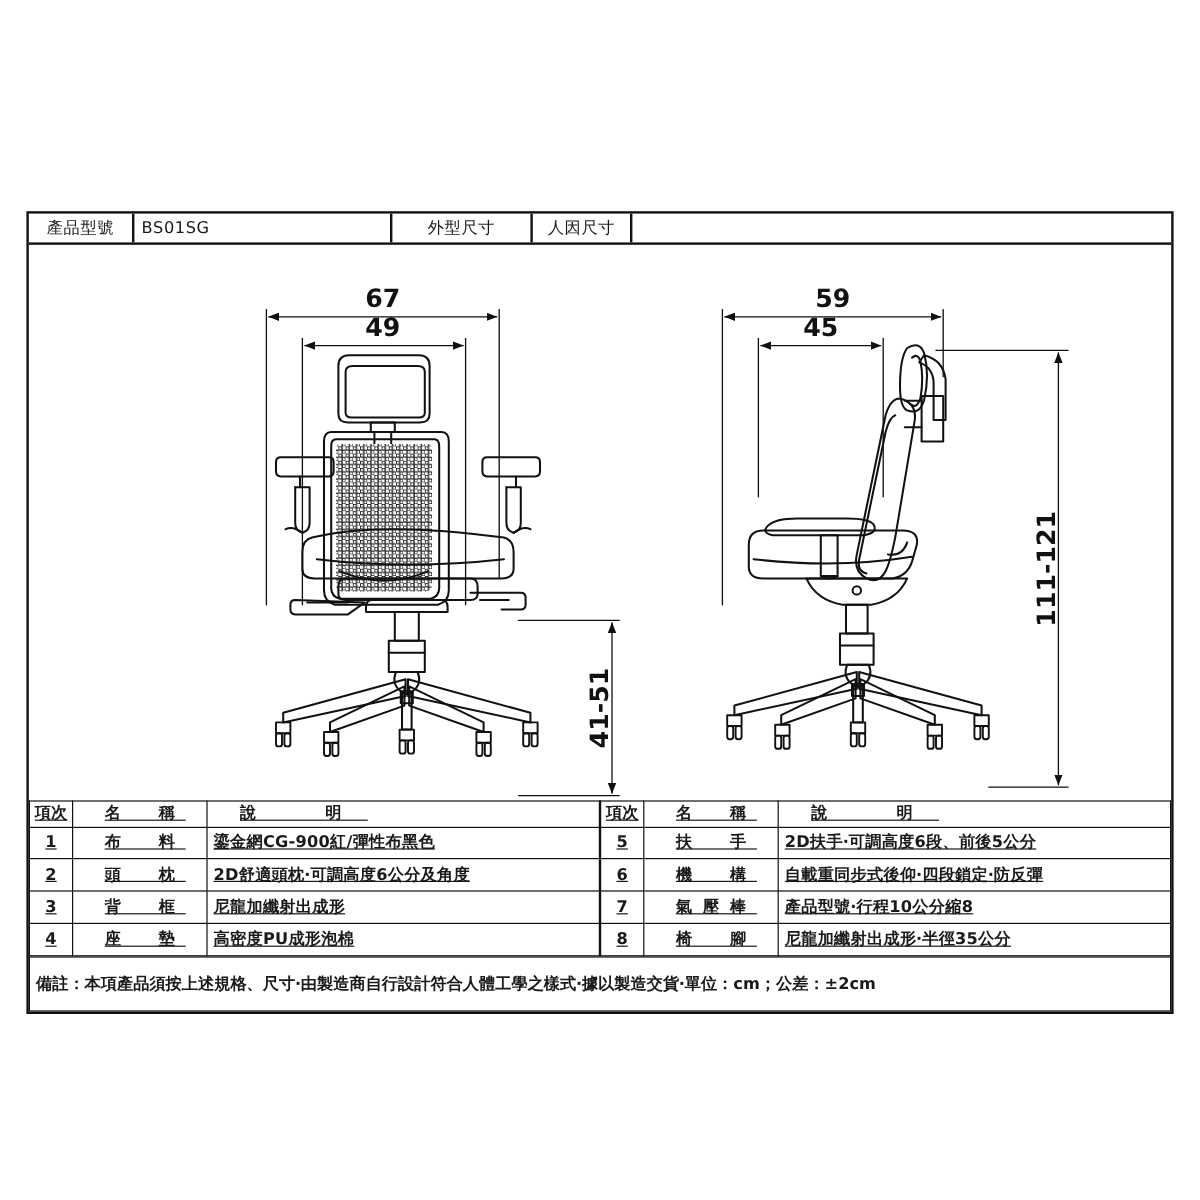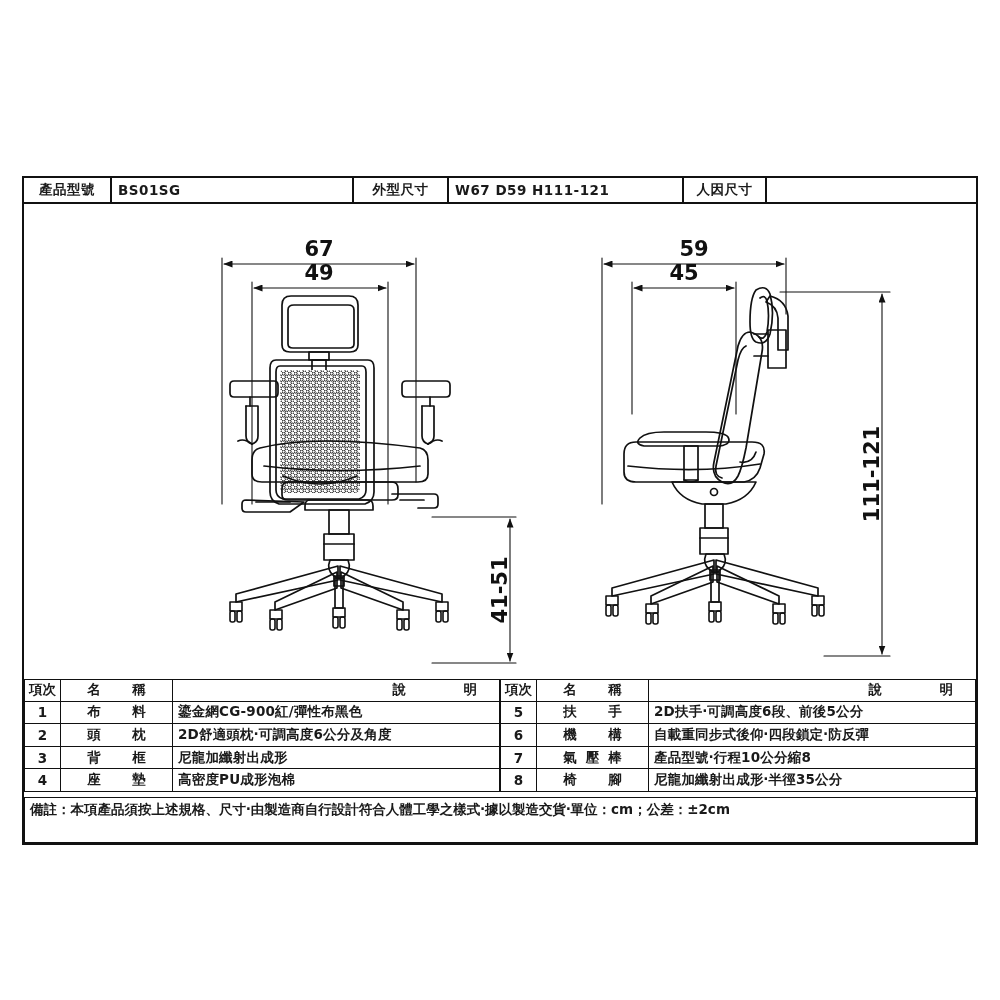--- a/index.html
+++ b/index.html
@@ -7,66 +7,65 @@
        font-family:"DejaVu Sans","Liberation Sans",sans-serif;color:#1a1a1a;}
 
   
   #sheet{position:absolute;left:22px;top:176px;width:956px;height:669px;
          border:2px solid #111;box-sizing:border-box;}
 
   
   #hdr{position:absolute;left:0;top:0;width:100%;height:26px;
        border-bottom:2px solid #111;box-sizing:border-box;display:flex;}
   #hdr .cell{display:flex;align-items:center;box-sizing:border-box;
-             font-size:13.5px;font-weight:700;letter-spacing:.5px;}
+             font-size:13.5px;font-weight:400;letter-spacing:.5px;}
   #hdr .lab{justify-content:center;border-right:2px solid #111;}
   #hdr .val{justify-content:flex-start;padding-left:6px;border-right:2px solid #111;}
   #hdr .val.last{border-right:none;}
   #hdr .c1{width:88px;}
-  #hdr .c2{width:242px;}
-  #hdr .c3{width:95px;}
+  #hdr .c2{width:215px;}
+  #hdr .c3{width:117px;}
   #hdr .c4{width:235px;}
   #hdr .c5{width:83px;}
   #hdr .c6{flex:1;}
 
   
   #canvas{position:absolute;left:0;top:26px;width:952px;height:463px;}
   #canvas svg{display:block;}
 
   
   #specwrap{position:absolute;left:0;top:489px;width:952px;height:176px;}
-  .spec{position:absolute;top:12px;width:476px;height:113px;border-collapse:collapse;}
+  .spec{position:absolute;top:0;width:476px;height:130px;border-collapse:collapse;text-decoration:underline;}
   .spec.left{left:0;}
   .spec.right{left:476px;}
   .spec td,.spec th{border:1.5px solid #111;height:21.5px;padding:0;
                     font-size:13.5px;font-weight:700;box-sizing:border-box;}
   .spec .c-no{width:36px;text-align:center;}
   .spec .c-nm{width:112px;text-align:center;letter-spacing:9px;
                text-indent:9px;}
   .spec .c-ds{text-align:left;padding-left:5px;letter-spacing:.2px;}
   .spec thead td{text-align:center;letter-spacing:9px;text-indent:9px;}
-  .spec thead td.c-ds{text-align:right;letter-spacing:22px;text-indent:22px;}
+  .spec thead td.c-ds{text-align:left;letter-spacing:22px;text-indent:22px;}
   .spec thead td.c-no{letter-spacing:0;text-indent:0;}
 
   #notes{position:absolute;left:0;top:130px;width:952px;height:46px;
          border:1.5px solid #111;box-sizing:border-box;
-         display:flex;flex-direction:row;}
+         display:flex;flex-direction:column;justify-content:center;}
   #notes div{font-size:13.5px;font-weight:700;padding-left:5px;
              line-height:22px;white-space:nowrap;}
 </style>
 </head>
 <body>
 
 <div id="sheet">
 
   <div id="hdr">
     <div class="cell lab c1">產品型號</div>
     <div class="cell val c2">BS01SG</div>
     <div class="cell lab c3">外型尺寸</div>
-    <div class="cell val c4">W67 D59 H111-121</div>
     <div class="cell lab c5">人因尺寸</div>
   </div>
 
   <div id="canvas">
   <svg width="952" height="463" viewBox="0 0 952 463" xmlns="http://www.w3.org/2000/svg">
     <defs>
       <marker id="ar" markerWidth="9" markerHeight="7" refX="8.5" refY="3.5" orient="auto" markerUnits="userSpaceOnUse">
         <polygon points="0,0 9,3.5 0,7" fill="#111"></polygon>
       </marker>
       <marker id="arS" markerWidth="9" markerHeight="7" refX="0.5" refY="3.5" orient="auto" markerUnits="userSpaceOnUse">

